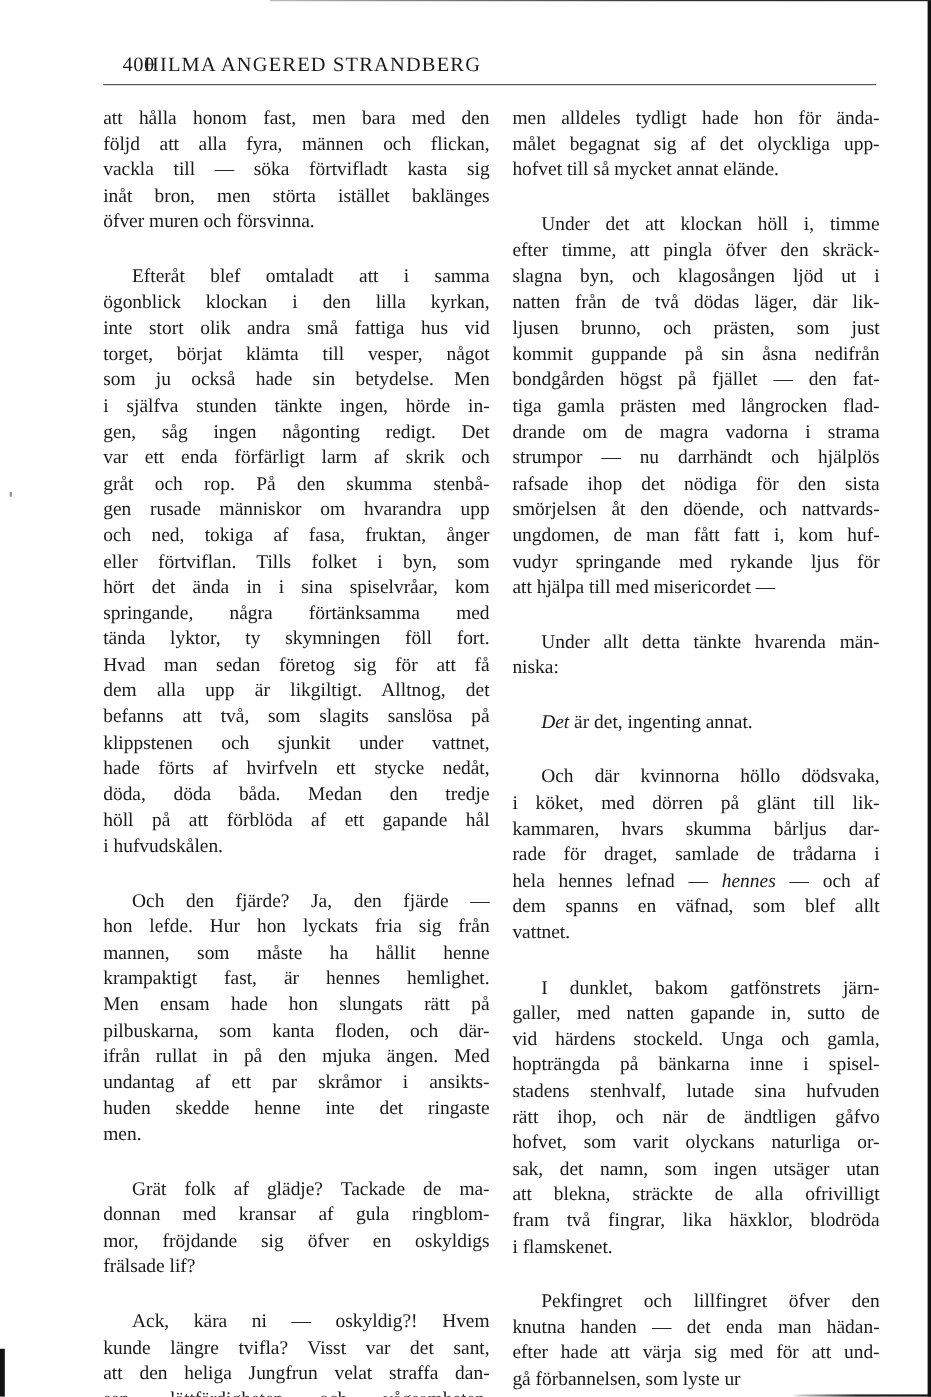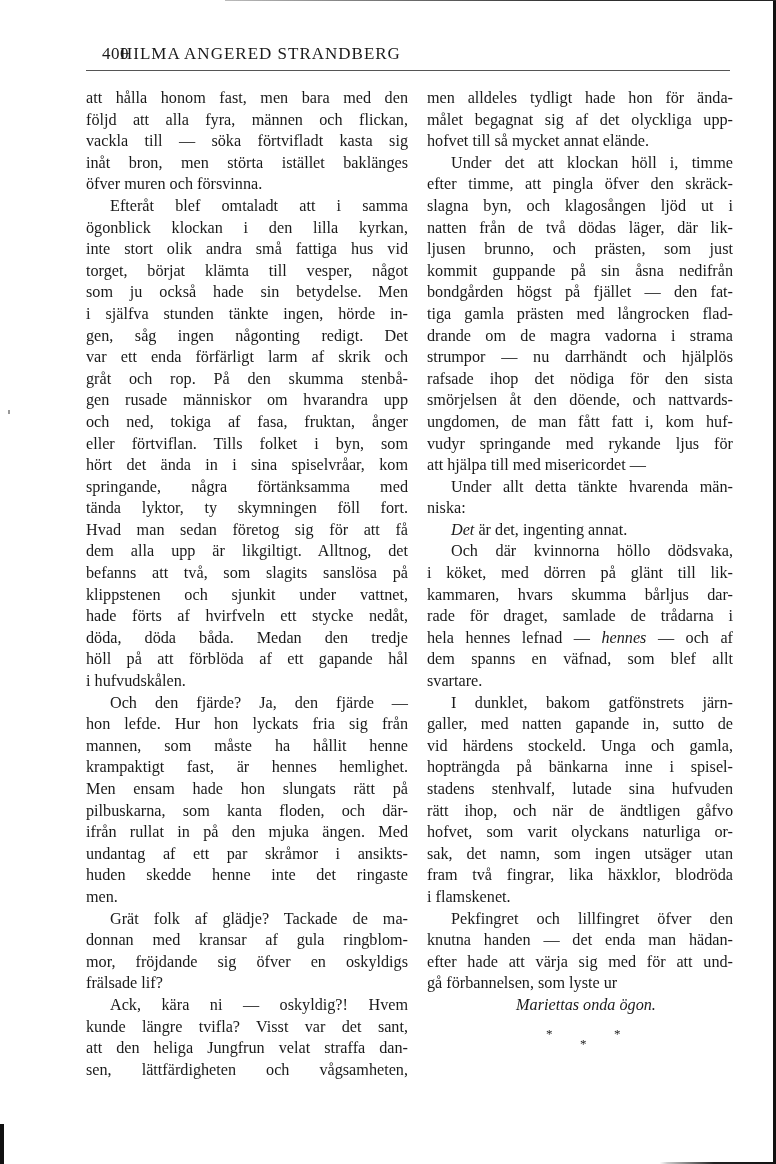--- a/index.html
+++ b/index.html
@@ -82,20 +82,21 @@
       white-space: nowrap;
       text-align: justify;
       text-align-last: justify;
       height: 21.6px;
     }
     .line.last {
       text-align-last: left;
     }
     .line.indent {
       padding-left: 24px;
+      margin-top: 24px;
     }
     .line.center {
       text-align: center;
       text-align-last: center;
     }
     .it { font-style: italic; }
 
     .stars {
       position: relative;
       height: 40px;
@@ -191,29 +192,30 @@
     <span class="line last">att hjälpa till med misericordet —</span>
     <span class="line indent">Under allt detta tänkte hvarenda män-</span>
     <span class="line last">niska:</span>
     <span class="line indent last"><span class="it">Det</span><span> är det, ingenting annat.</span></span>
     <span class="line indent">Och där kvinnorna höllo dödsvaka,</span>
     <span class="line">i köket, med dörren på glänt till lik-</span>
     <span class="line">kammaren, hvars skumma bårljus dar-</span>
     <span class="line">rade för draget, samlade de trådarna i</span>
     <span class="line"><span style="white-space: pre;">hela hennes lefnad — </span><span class="it">hennes</span><span style="white-space: pre;"> — och af</span></span>
     <span class="line">dem spanns en väfnad, som blef allt</span>
-    <span class="line last">svartare.</span>
+    <span class="line last">vattnet.</span>
     <span class="line indent">I dunklet, bakom gatfönstrets järn-</span>
     <span class="line">galler, med natten gapande in, sutto de</span>
     <span class="line">vid härdens stockeld. Unga och gamla,</span>
     <span class="line">hopträngda på bänkarna inne i spisel-</span>
     <span class="line">stadens stenhvalf, lutade sina hufvuden</span>
     <span class="line">rätt ihop, och när de ändtligen gåfvo</span>
     <span class="line">hofvet, som varit olyckans naturliga or-</span>
     <span class="line">sak, det namn, som ingen utsäger utan</span>
+    <span class="line">att blekna, sträckte de alla ofrivilligt</span>
     <span class="line">fram två fingrar, lika häxklor, blodröda</span>
     <span class="line last">i flamskenet.</span>
     <span class="line indent">Pekfingret och lillfingret öfver den</span>
     <span class="line">knutna handen — det enda man hädan-</span>
     <span class="line">efter hade att värja sig med för att und-</span>
     <span class="line last">gå förbannelsen, som lyste ur</span>
     <span class="line center last" style="padding-left: 12px;"><span class="it">Mariettas onda ögon.</span></span>
     <div class="stars">
       <span class="star" style="left: 119px; top: 4px;">*</span>
       <span class="star" style="left: 153px; top: 14px;">*</span>

